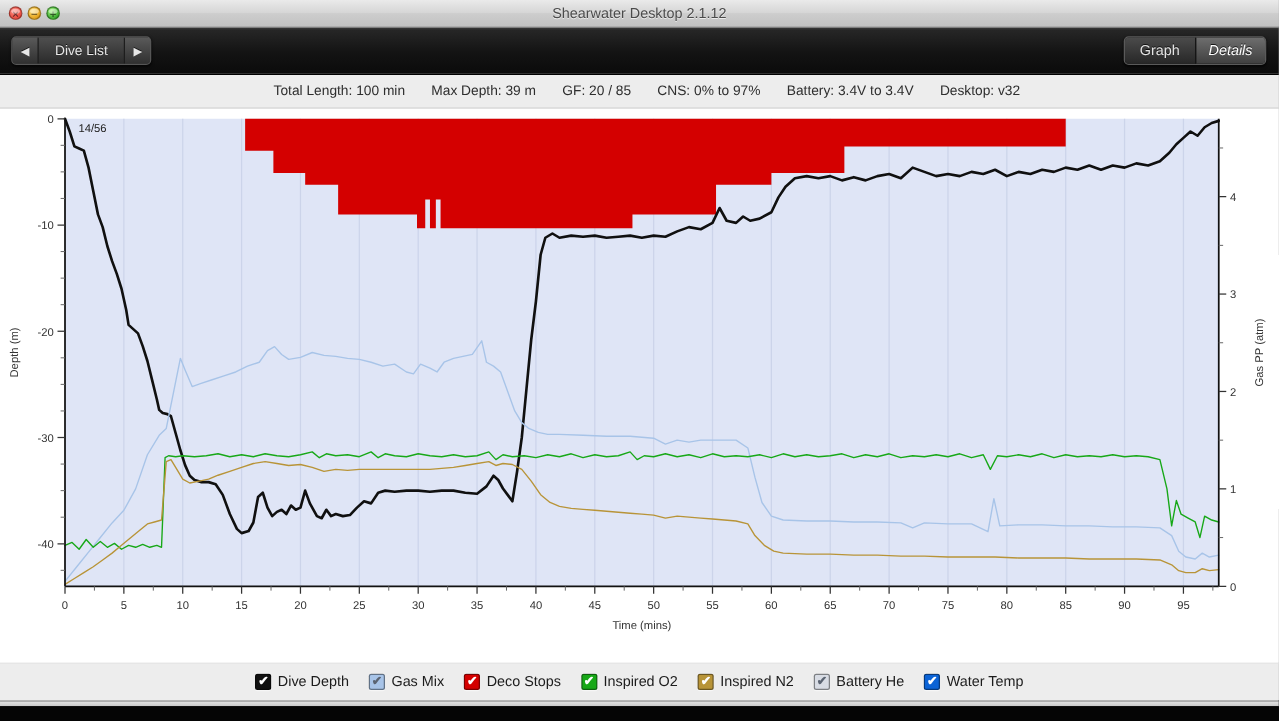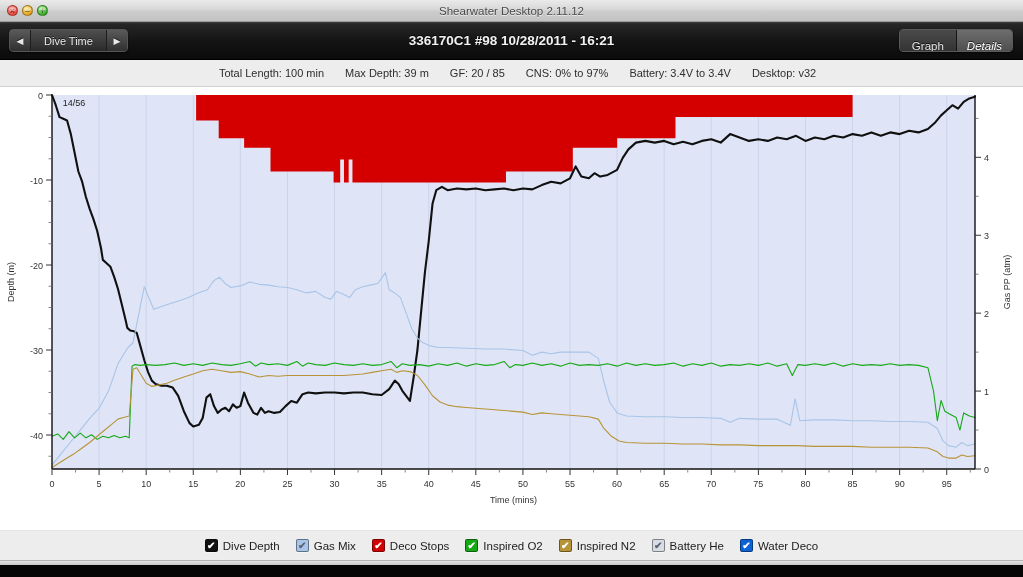--- a/index.html
+++ b/index.html
@@ -77,21 +77,21 @@
     text-shadow: 0 -1px 0 rgba(0,0,0,0.85);
     pointer-events: none;
   }
   .segmented {
     position: absolute; right: 10px; display: flex; height: 23px;
     border: 1px solid #5a5a5a; border-radius: 4px; overflow: hidden;
     box-shadow: 0 1px 2px rgba(0,0,0,0.6);
   }
   .seg {
     display: flex; align-items: center; justify-content: center;
-    min-width: 56px; padding: 16px 10px;
+    min-width: 56px; padding: 5px 10px;
     font-size: 11.5px; color: #e4e4e4;
     background: linear-gradient(to bottom, #4b4b4b, #272727);
     text-shadow: 0 -1px 0 rgba(0,0,0,0.75);
   }
   .seg + .seg { border-left: 1px solid #151515; }
   .seg.active { background: linear-gradient(to bottom, #6e6e6e, #3f3f3f); color: #fff; font-style: italic; }
   
   .statsbar {
     height: 27px; flex: 0 0 27px;
     background: #ededed;
@@ -136,34 +136,33 @@
       <div class="light close">
         <span class="glyph">×</span>
       </div>
       <div class="light min">
         <span class="glyph">−</span>
       </div>
       <div class="light max">
         <span class="glyph">+</span>
       </div>
     </div>
-    <div class="win-title">Shearwater Desktop 2.11.12</div>
+    <div class="win-title">Shearwater Desktop 2.1.12</div>
   </div>
 
   <div class="toolbar">
     <div class="navgroup">
       <div class="navbtn">
         <span class="arrow">◀</span>
       </div>
-      <div class="navbtn mid">Dive Time</div>
+      <div class="navbtn mid">Dive List</div>
       <div class="navbtn">
         <span class="arrow">▶</span>
       </div>
     </div>
-    <div class="dive-title">336170C1 #98 10/28/2011 - 16:21</div>
     <div class="segmented">
       <div class="seg">Graph</div>
       <div class="seg active">Details</div>
     </div>
   </div>
 
   <div class="statsbar">
     <span>Total Length: 100 min</span>
     <span>Max Depth: 39 m</span>
     <span>GF: 20 / 85</span>
@@ -327,18 +326,18 @@
     <div class="legend-item">
       <span class="cbox" style="background: rgb(184, 148, 56); color: rgb(255, 255, 255);">✔</span>
       <span>Inspired N2</span>
     </div>
     <div class="legend-item">
       <span class="cbox" style="background: rgb(216, 220, 228); color: rgb(91, 100, 114);">✔</span>
       <span>Battery He</span>
     </div>
     <div class="legend-item">
       <span class="cbox" style="background: rgb(11, 99, 214); color: rgb(255, 255, 255);">✔</span>
-      <span>Water Deco</span>
+      <span>Water Temp</span>
     </div>
   </div>
 </div>
 <div class="win-bottom"></div>
 <div class="desk"></div>
 
 </body></html>

